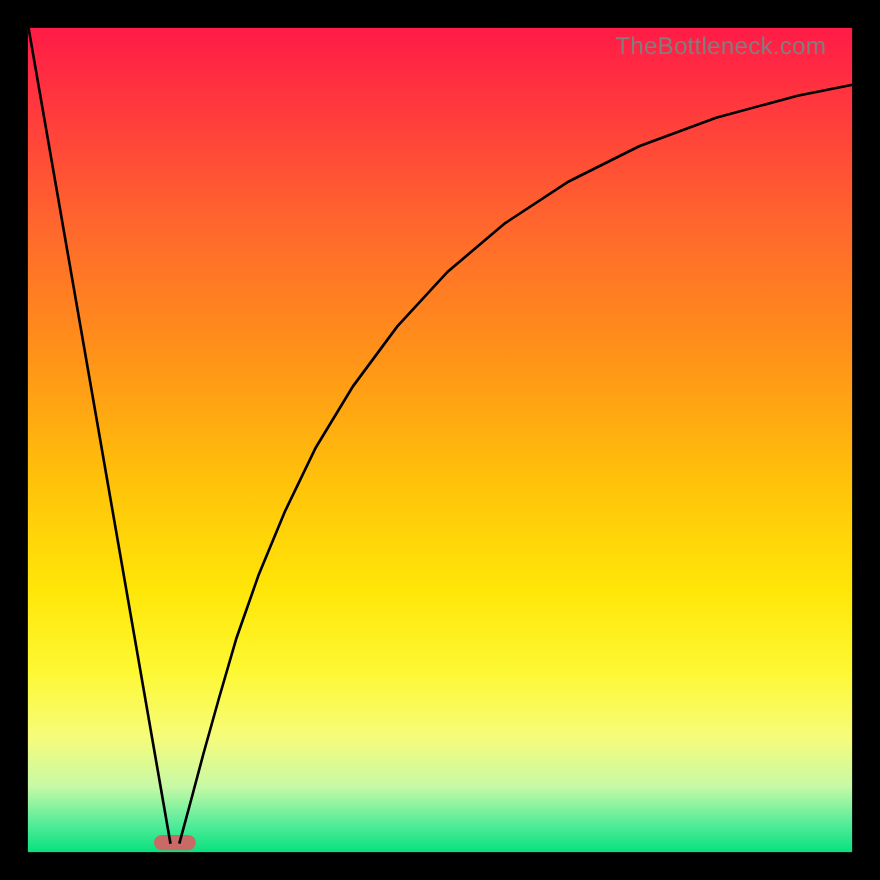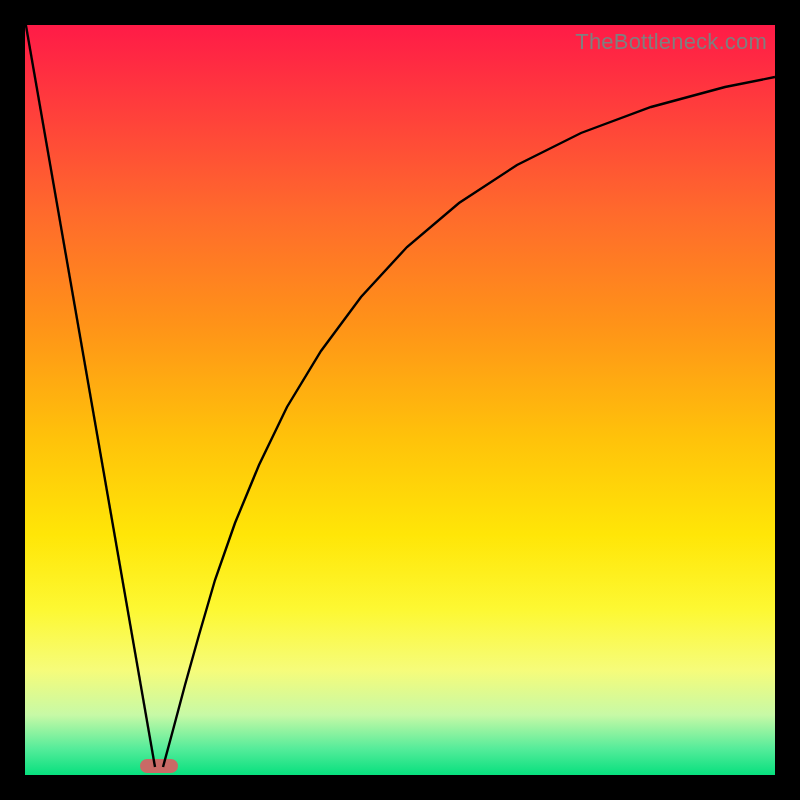--- a/index.html
+++ b/index.html
@@ -21,21 +21,21 @@
     position: absolute;
     left: 25px;
     top: 25px;
     width: 750px;
     height: 750px;
     overflow: hidden;
   }
   .watermark {
     position: absolute;
     top: 4px;
-    right: 8px;
+    right: 24px;
     color: #7f7f7f;
     font-size: 22px;
     letter-spacing: 0.2px;
     z-index: 30;
   }
   .marker {
     position: absolute;
     width: 38px;
     height: 14px;
     border-radius: 7px;

